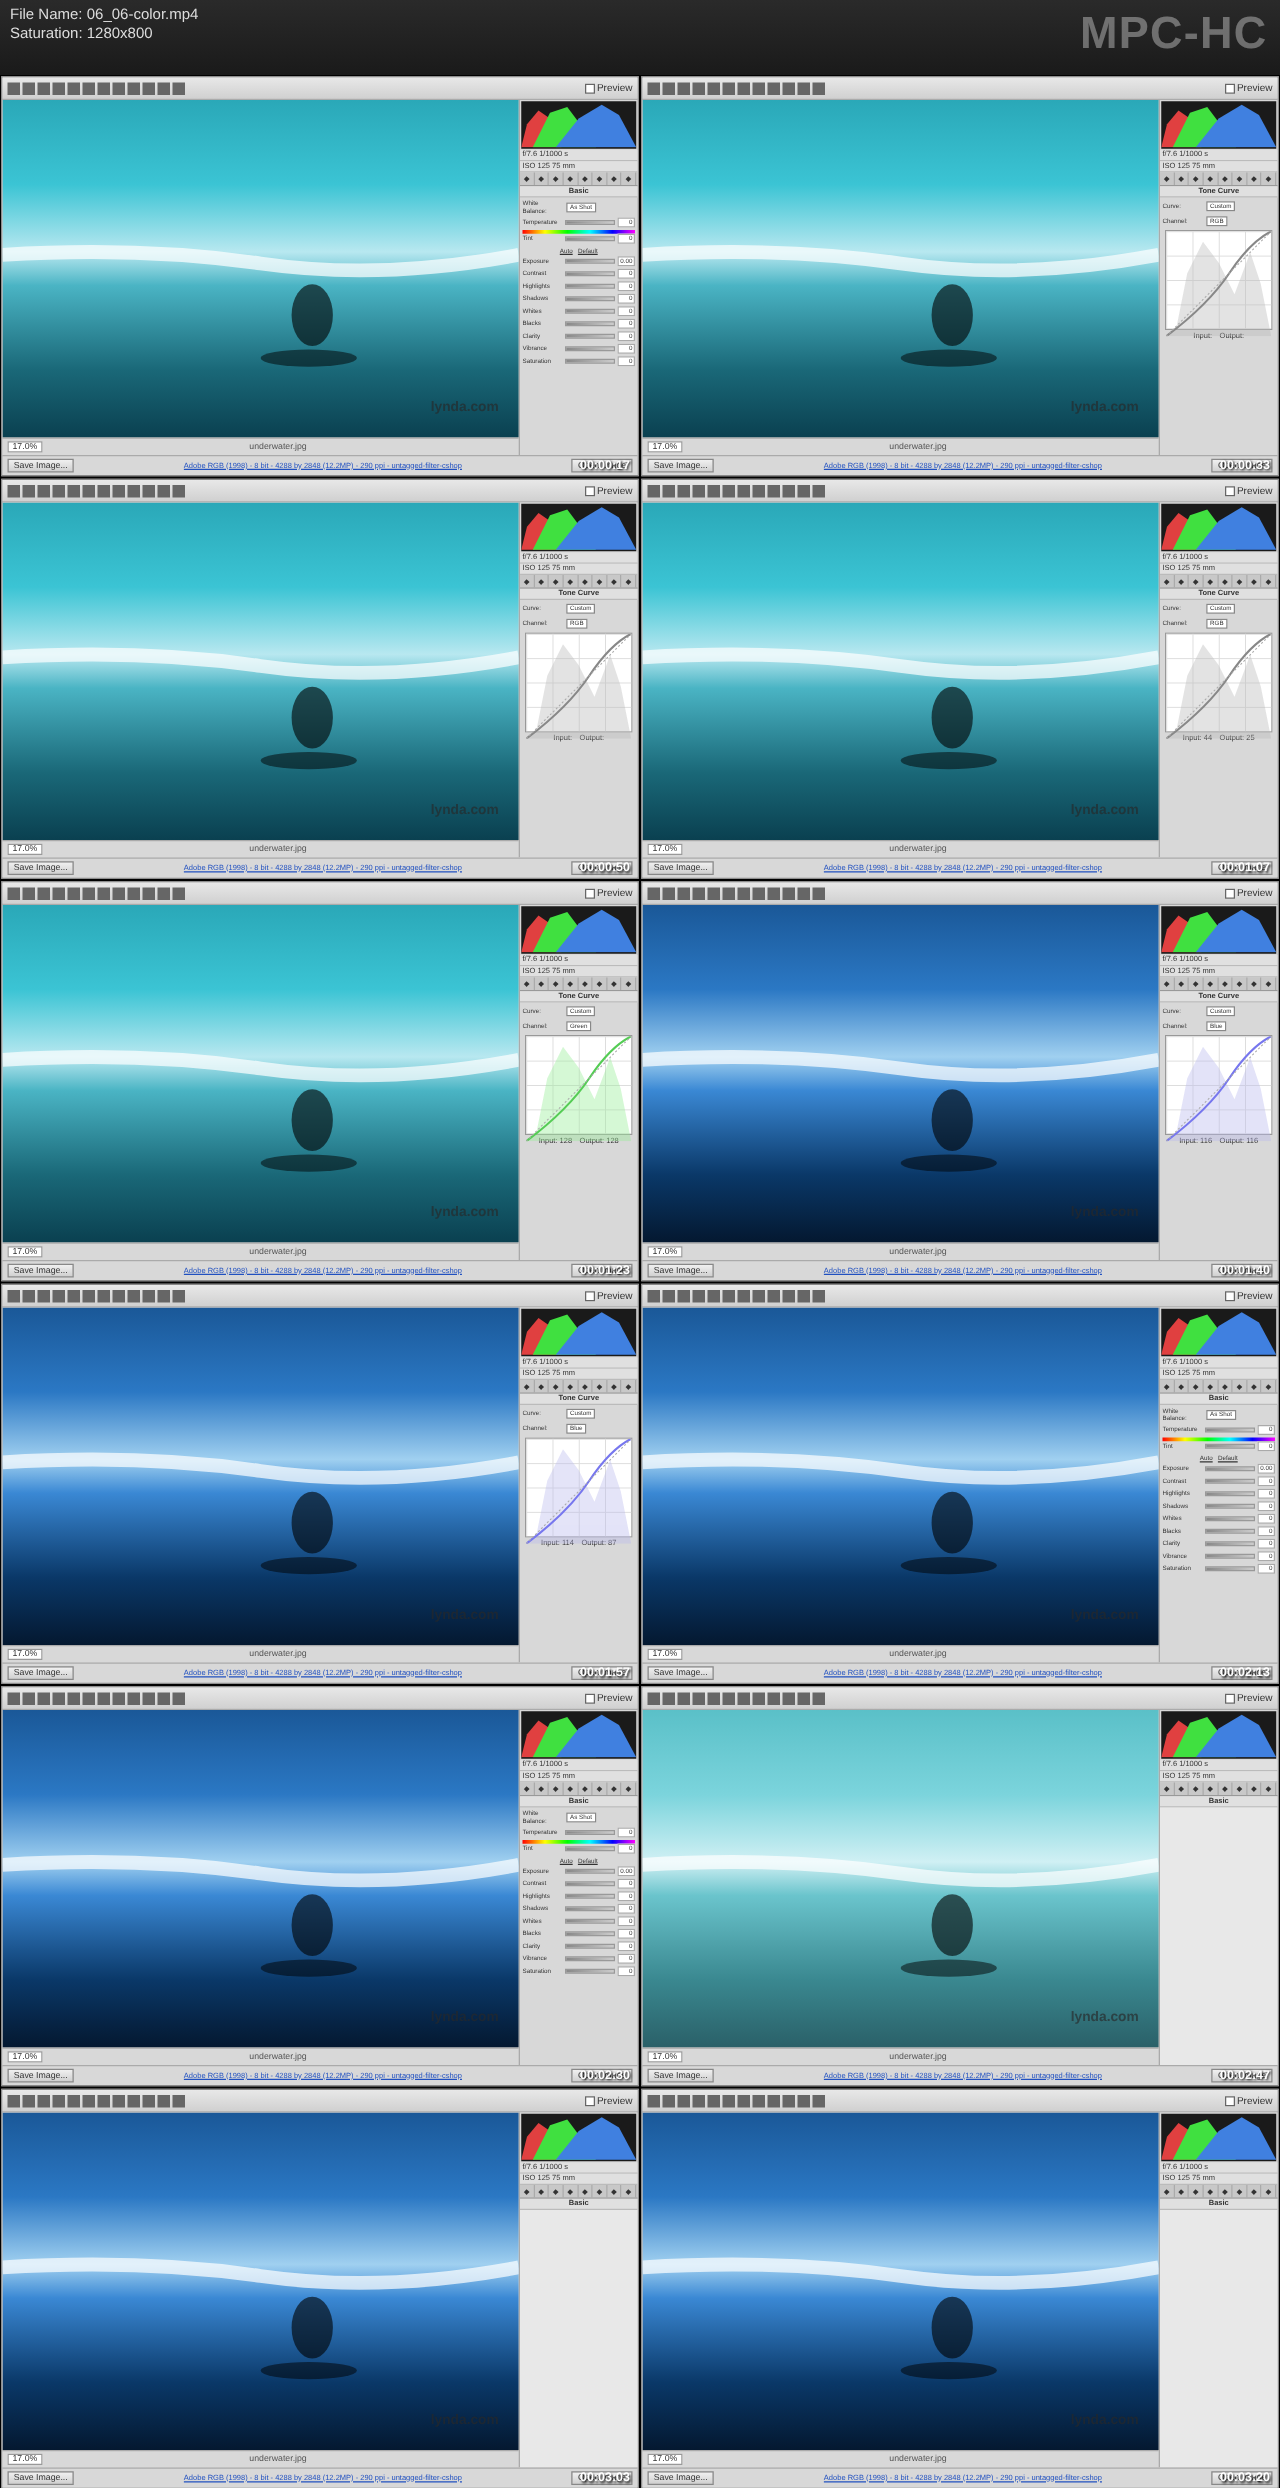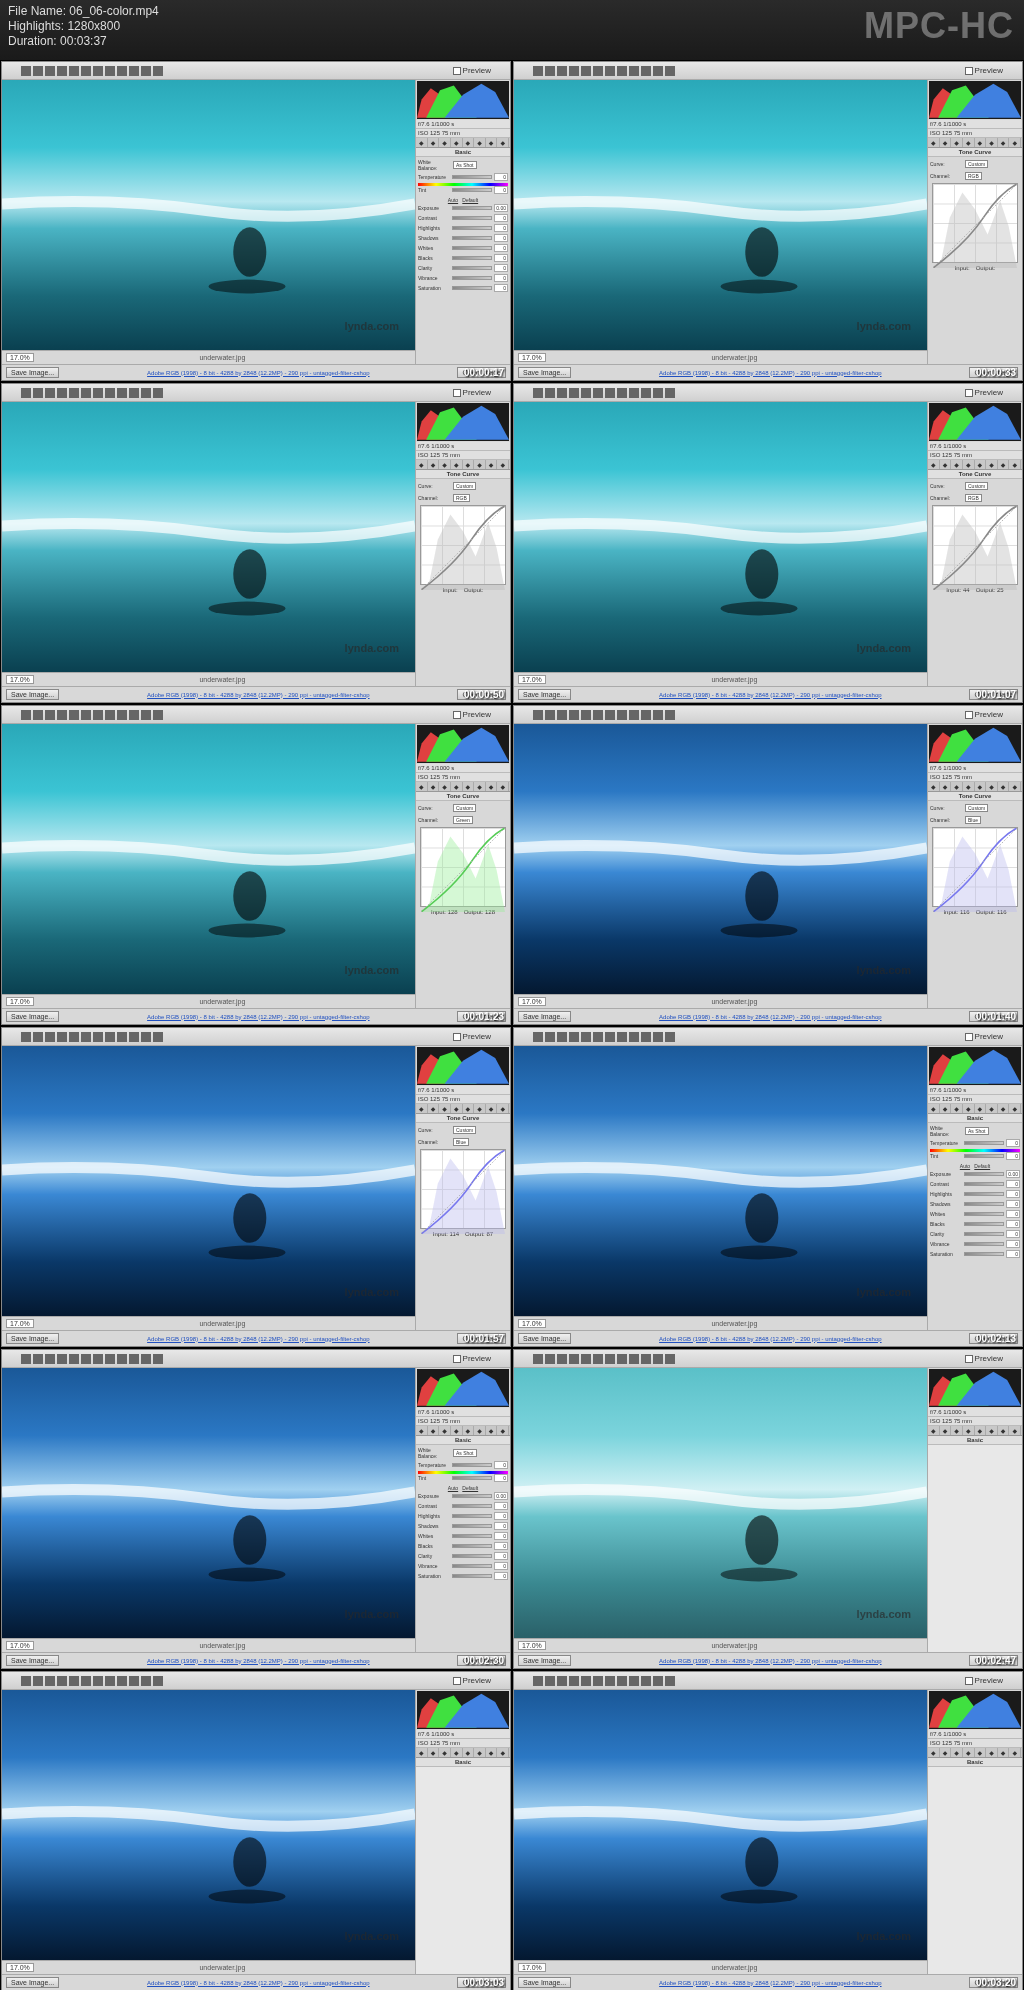--- a/index.html
+++ b/index.html
@@ -2,21 +2,21 @@
 <html><head>
 <meta charset="utf-8">
 <style>
 *{box-sizing:border-box;margin:0;padding:0}
 body{background:#000;font-family:Arial,sans-serif;font-size:11px;color:#fff;width:1024px}
 .header{background:linear-gradient(#2a2a2a,#1a1a1a);padding:4px 8px;position:relative;height:60px}
 .meta-line{font-size:12px;color:#ddd;line-height:15px}
 .logo{position:absolute;right:10px;top:5px;font-size:36px;font-weight:bold;color:rgba(255,255,255,0.35);letter-spacing:1px}
 .grid{display:grid;grid-template-columns:1fr 1fr;gap:2px;background:#000;padding:1px}
 .thumb{background:#d8d8d8;position:relative;height:320px;display:flex;flex-direction:column;border:1px solid #888}
-.toolbar{height:18px;background:linear-gradient(#e8e8e8,#d0d0d0);border-bottom:1px solid #aaa;display:flex;align-items:center;padding:0 19px;gap:2px}
+.toolbar{height:18px;background:linear-gradient(#e8e8e8,#d0d0d0);border-bottom:1px solid #aaa;display:flex;align-items:center;padding:0 4px;gap:2px}
 .tool-icon{width:10px;height:10px;background:#666;display:inline-block}
 .preview-chk{margin-left:auto;font-size:8px;color:#333;display:flex;align-items:center;gap:2px}
 .chk{width:8px;height:8px;border:1px solid #666;background:#fff}
 .main-area{flex:1;display:flex;min-height:0}
 .canvas{flex:1;display:flex;flex-direction:column;background:#ccc}
 .image{flex:1;position:relative;overflow:hidden}
 .wave{position:absolute;inset:0}
 .bottombar{height:14px;background:#d8d8d8;border-top:1px solid #aaa;font-size:7px;color:#333;display:flex;align-items:center;padding:0 4px}
 .zoom{background:#fff;border:1px solid #999;padding:0 3px;font-size:7px}
 .filename{margin:0 auto;color:#555}
@@ -41,22 +41,21 @@
 .watermark{position:absolute;bottom:18px;right:16px;font-size:11px;color:rgba(40,40,40,0.65);font-weight:bold}
 .timestamp{position:absolute;bottom:2px;right:6px;font-size:10px;color:#fff;font-weight:bold;text-shadow:1px 1px 2px #000;z-index:5}
 .color-bar{height:3px;background:linear-gradient(90deg,#f00,#ff0,#0f0,#0ff,#00f,#f0f)}
 .dropdown{background:#fff;border:1px solid #888;font-size:5px;padding:0 2px;margin:1px}
 </style>
 </head>
 <body>
 
 <div class="header">
   <div class="meta-line"><span>File Name:</span> <span>06_06-color.mp4</span></div>
-  <div class="meta-line"><span>Highlights:</span> <span>1280x800</span></div>
-  <div class="meta-line"><span>Duration:</span> <span>00:03:37</span></div>
+  <div class="meta-line"><span>Saturation:</span> <span>1280x800</span></div>
   <div class="logo">MPC-HC</div>
 </div>
 
 <div class="grid" id="grid">
     <div class="thumb">
     <div class="toolbar">
       <span class="tool-icon"></span>
         <span class="tool-icon"></span>
         <span class="tool-icon"></span>
         <span class="tool-icon"></span>

